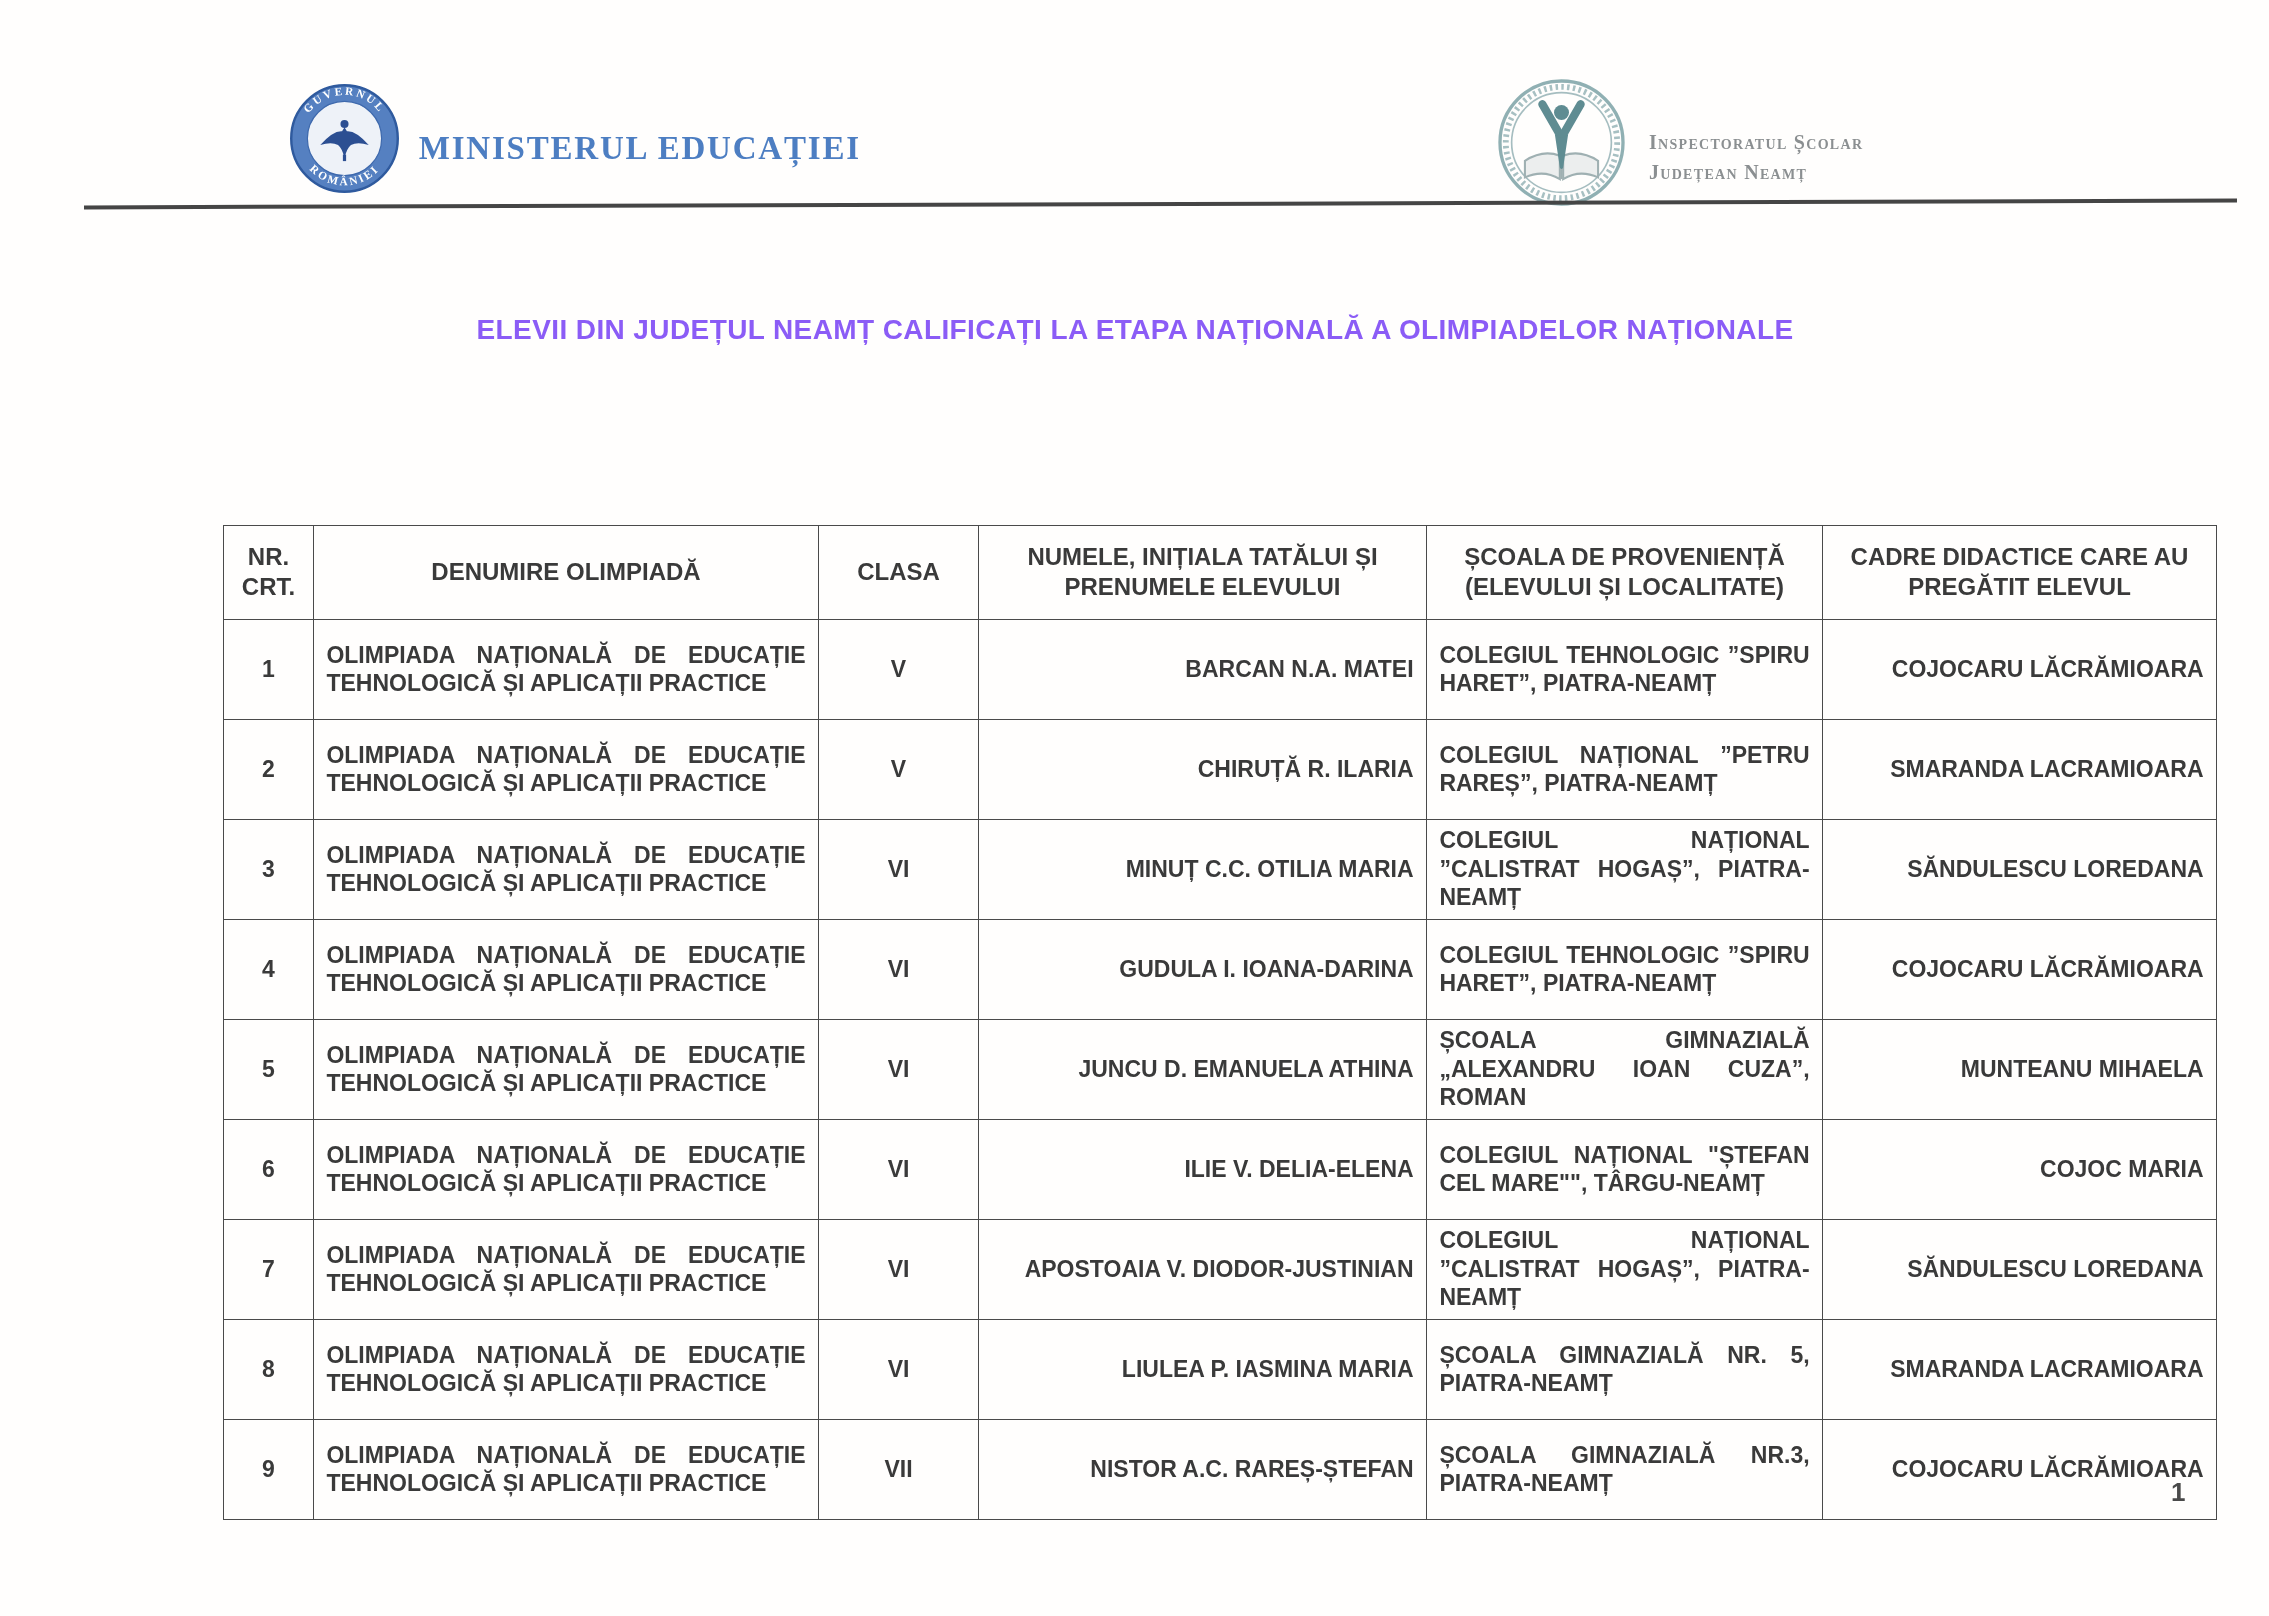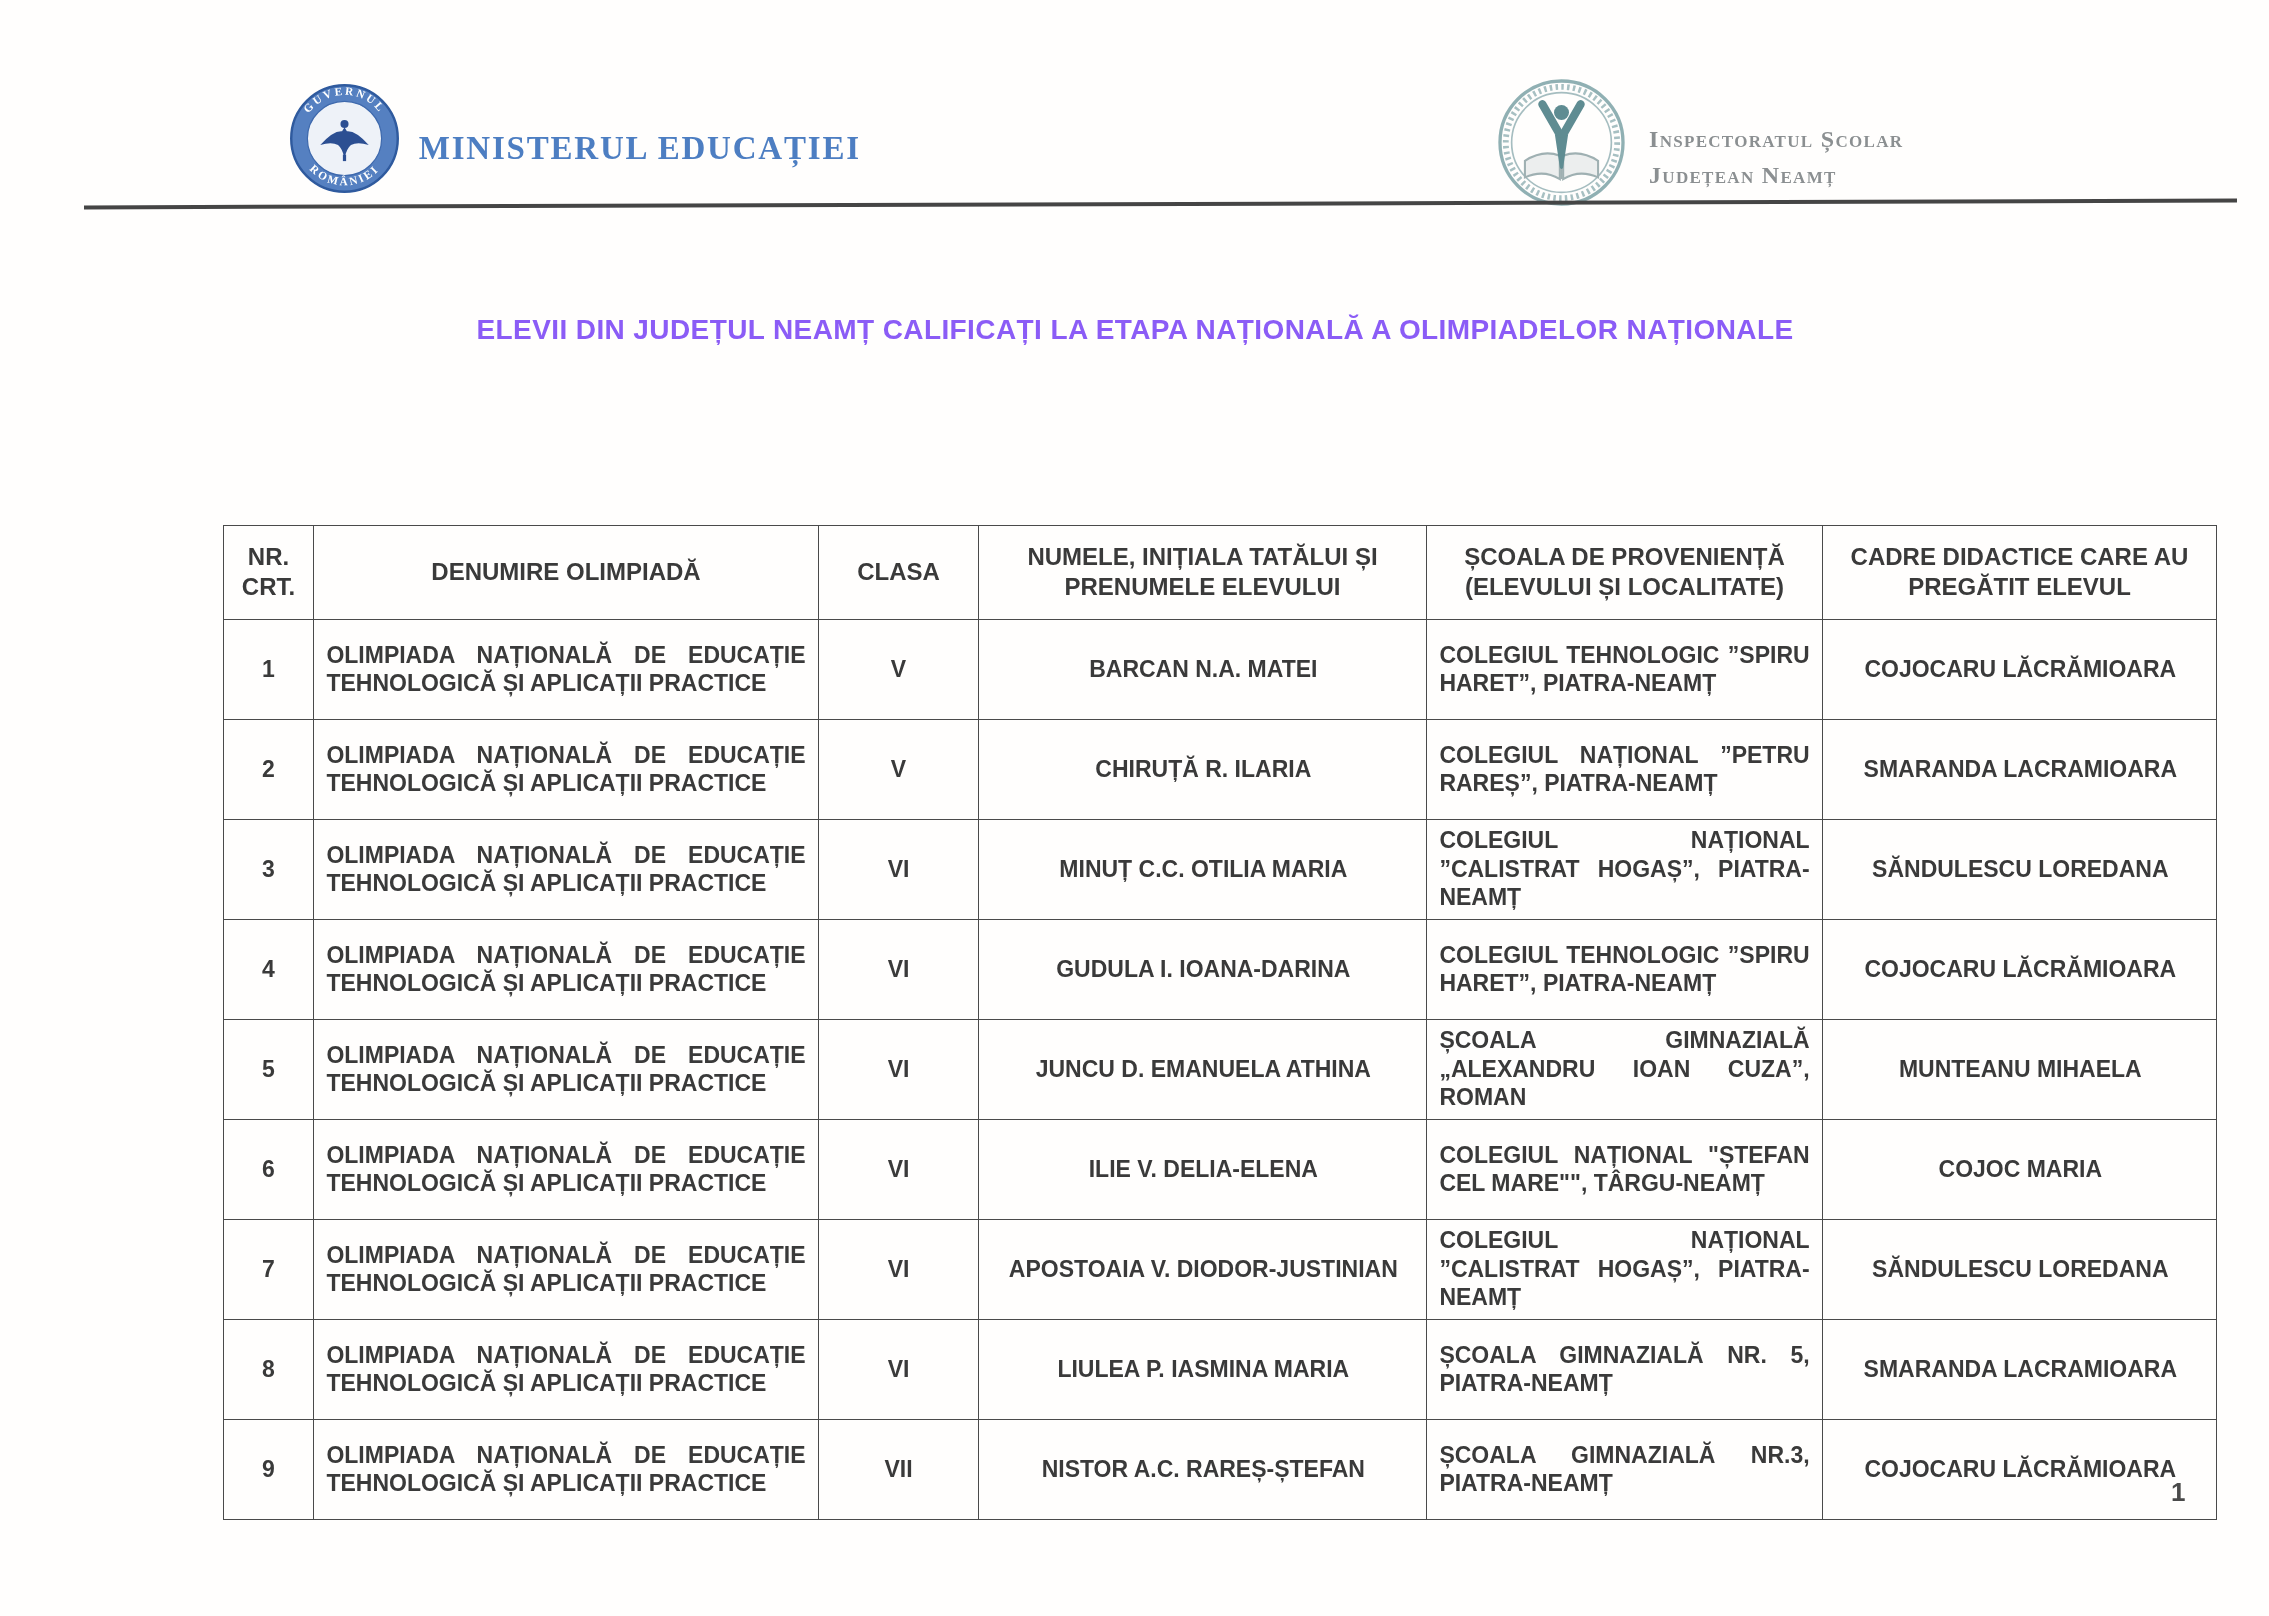--- a/index.html
+++ b/index.html
@@ -14,21 +14,21 @@
   
   .brand-left{position:absolute;left:288px;top:82px;display:flex;align-items:center;gap:17.7px;}
   .brand-right{position:absolute;left:1495px;top:76px;display:flex;align-items:center;gap:21px;}
   .seal-box{width:113px;height:113px;flex:0 0 auto;}
   .emblem-box{width:133px;height:133px;flex:0 0 auto;}
   .ministry-label{
     font-family:"Liberation Serif", serif;font-weight:700;font-size:33px;
     letter-spacing:1.8px;color:#4d7ec2;white-space:nowrap;margin-top:19px;
   }
   .insp-label{
-    font-family:"Liberation Serif", serif;font-weight:600;font-size:24px;
+    font-family:"Liberation Serif", serif;font-weight:600;font-size:20px;
     font-variant:small-caps;letter-spacing:1.3px;color:#8b8f91;line-height:1.5;margin-top:29px;
   }
   .header-rule{
     position:absolute;left:84px;top:202px;width:2153px;height:3.5px;
     background:#454545;transform:rotate(-0.18deg);
   }
 
   
   .title-block{
     position:absolute;left:0;top:300px;width:100%;text-align:center;
@@ -46,21 +46,21 @@
   }
   .doc-table th{
     font-size:24px;height:82px;text-align:center;line-height:1.25;padding:5.3px 8.9px;
   }
   th.prelines{white-space:pre-line;}
   .doc-table td{
     font-size:23px;height:92px;padding:3.5px 12.4px;line-height:1.24;
   }
   td.c{text-align:center;}
   td.j{text-align:justify;text-justify:inter-word;}
-  td.l{text-align:center;padding-left:14px;}
+  td.l{text-align:right;padding-left:14px;}
 
   
   .page-num{
     position:absolute;left:2171px;top:1477px;
     font-size:26px;font-weight:700;color:#4a4a4a;
   }
 </style>
 </head>
 <body>
 

